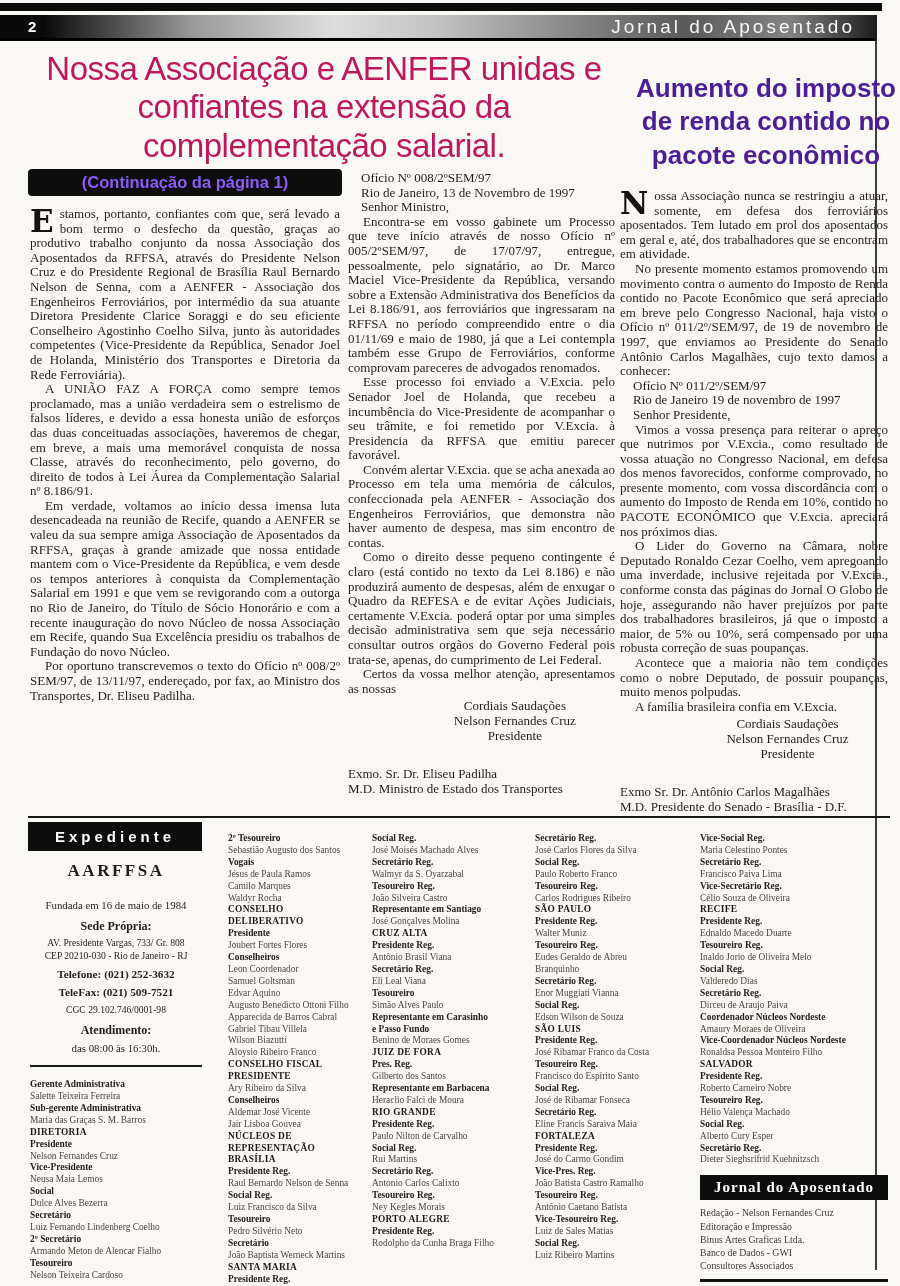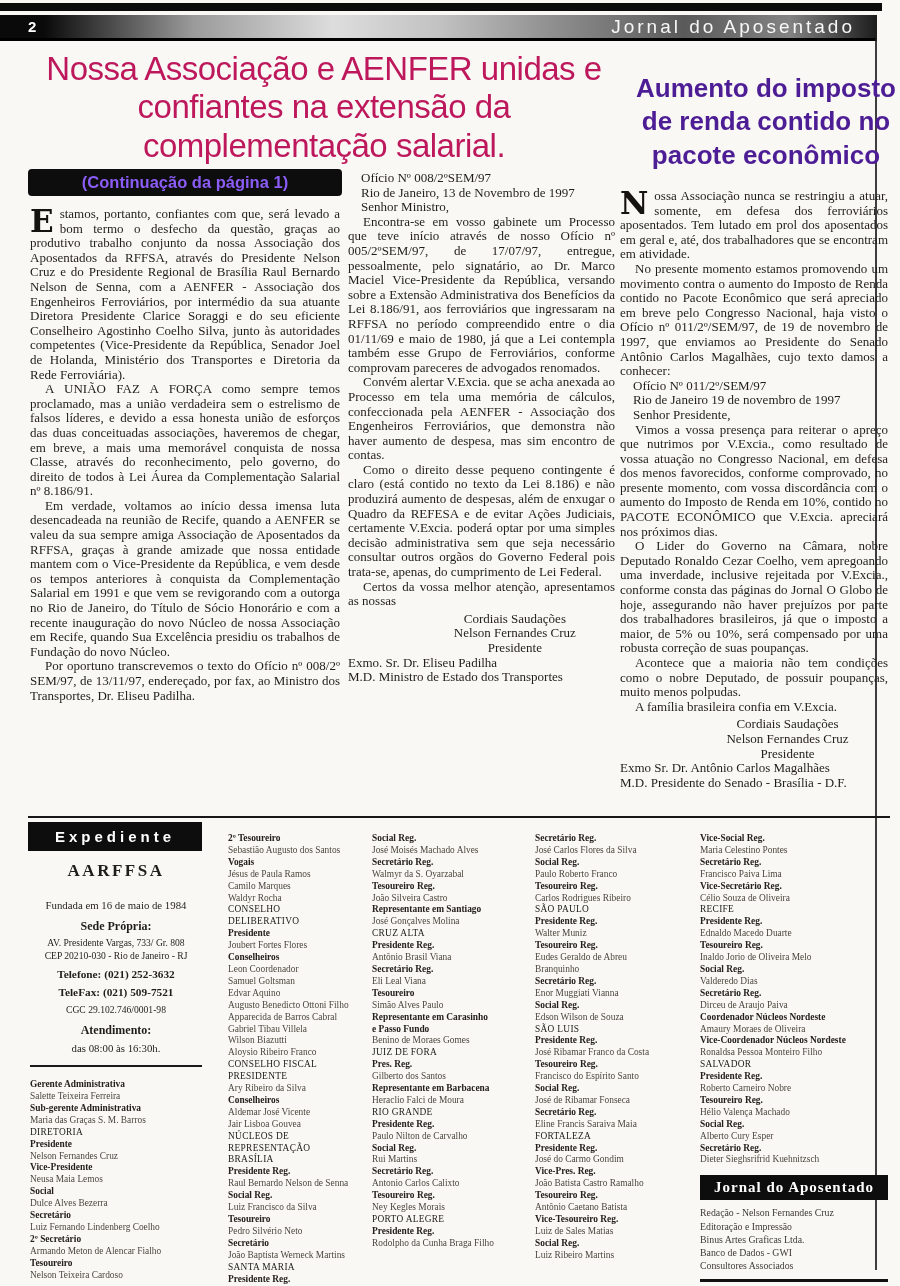--- a/index.html
+++ b/index.html
@@ -25,21 +25,21 @@
   
   .col{position:absolute;font-size:13px;line-height:14.6px;}
   .col1{left:30px;top:207px;width:310px;}
   .col2{left:348px;top:171px;width:267px;}
   .col3{left:620px;top:189px;width:268px;}
   .bp{margin:0;}
   .s-p{text-align:justify;text-indent:15px;}
   .s-l{text-indent:13px;}
   .s-sig{text-align:center;padding-left:25%;}
   .bp.s-p + .bp.s-sig{margin-top:3px;}
-  .bp.s-sig + .bp.s-addr{margin-top:0;}
+  .bp.s-sig + .bp.s-addr{margin-top:24px;}
   .first{text-align:justify;}
   .dropcap{float:left;font-family:"DejaVu Serif",serif;font-weight:900;font-size:31px;line-height:.82;
        margin:2px 6px 0 0;color:#151310;}
   
   .mast-rule{position:absolute;left:28px;top:816px;width:862px;height:2px;background:#171717;}
   .exp-box{position:absolute;left:28px;top:822px;width:174px;height:29px;background:#0d0d0d;color:#fff;
        display:flex;align-items:center;justify-content:center;font-family:"Liberation Sans",sans-serif;
        font-weight:bold;font-size:15px;letter-spacing:4px;text-align:right;}
   .colA{position:absolute;left:30px;top:858px;width:172px;text-align:center;}
   .colA .ln{line-height:1.3;}
@@ -50,21 +50,21 @@
   .s-cb2{font-weight:bold;font-size:11.3px;margin:4px 0;}
   .s-rule{border-top:2px solid #1a1a1a;margin:10px 0 0;height:0;}
   .staff{margin-top:12px;text-align:left;}
   .mast .ln,.staff .ln{font-size:9.4px;line-height:11.9px;white-space:nowrap;color:#4b463f;}
   .mast{position:absolute;top:833px;}
   .colB{left:228px;width:142px;}
   .colC{left:372px;width:158px;}
   .colD{left:535px;width:160px;}
   .colE{left:700px;width:188px;}
   .s-b{font-weight:bold;color:#24211d !important;}
-  .s-h{font-weight:normal;color:#1c1a17 !important;letter-spacing:.3px;}
+  .s-h{font-weight:bold;color:#1c1a17 !important;letter-spacing:.3px;}
   .s-n{color:#4b463f;}
   
   .credits{margin-top:9px;}
   .credits-bar{background:#0d0d0d;color:#fff;font-weight:bold;font-size:15px;letter-spacing:1px;
        text-align:center;padding:4px 2px;margin-bottom:6px;}
   .credit-lines .ln{font-size:9.8px;line-height:13.2px;color:#3c3a36;white-space:nowrap;}
   .credits-rule{border-top:3px solid #111;margin-top:7px;}
 </style>
 </head>
 <body>
@@ -92,20 +92,21 @@
         <p class="bp s-p">Por oportuno transcrevemos o texto do Ofício nº 008/2º SEM/97, de 13/11/97, endereçado, por fax, ao Ministro dos Transportes, Dr. Eliseu Padilha.</p>
       </div>
   </div>
 
   <div class="col col2">
     <div>
         <p class="bp s-l">Ofício Nº 008/2ºSEM/97</p>
         <p class="bp s-l">Rio de Janeiro, 13 de Novembro de 1997</p>
         <p class="bp s-l">Senhor Ministro,</p>
         <p class="bp s-p">Encontra-se em vosso gabinete um Processo que teve início através de nosso Ofício nº 005/2ºSEM/97, de 17/07/97, entregue, pessoalmente, pelo signatário, ao Dr. Marco Maciel Vice-Presidente da República, versando sobre a Extensão Administrativa dos Benefícios da Lei 8.186/91, aos ferroviários que ingressaram na RFFSA no período compreendido entre o dia 01/11/69 e maio de 1980, já que a Lei contempla também esse Grupo de Ferroviários, conforme comprovam pareceres de advogados renomados.</p>
+        <p class="bp s-p">Esse processo foi enviado a V.Excia. pelo Senador Joel de Holanda, que recebeu a incumbência do Vice-Presidente de acompanhar o seu trâmite, e foi remetido por V.Excia. à Presidencia da RFFSA que emitiu parecer favorável.</p>
         <p class="bp s-p">Convém alertar V.Excia. que se acha anexada ao Processo em tela uma memória de cálculos, confeccionada pela AENFER - Associação dos Engenheiros Ferroviários, que demonstra não haver aumento de despesa, mas sim encontro de contas.</p>
         <p class="bp s-p">Como o direito desse pequeno contingente é claro (está contido no texto da Lei 8.186) e não produzirá aumento de despesas, além de enxugar o Quadro da REFESA e de evitar Ações Judiciais, certamente V.Excia. poderá optar por uma simples decisão administrativa sem que seja necessário consultar outros orgãos do Governo Federal pois trata-se, apenas, do cumprimento de Lei Federal.</p>
         <p class="bp s-p">Certos da vossa melhor atenção, apresentamos as nossas</p>
         <p class="bp s-sig">Cordiais Saudações</p>
         <p class="bp s-sig">Nelson Fernandes Cruz</p>
         <p class="bp s-sig">Presidente</p>
         <p class="bp s-addr">Exmo. Sr. Dr. Eliseu Padilha</p>
         <p class="bp s-addr">M.D. Ministro de Estado dos Transportes</p>
       </div>
   </div>

